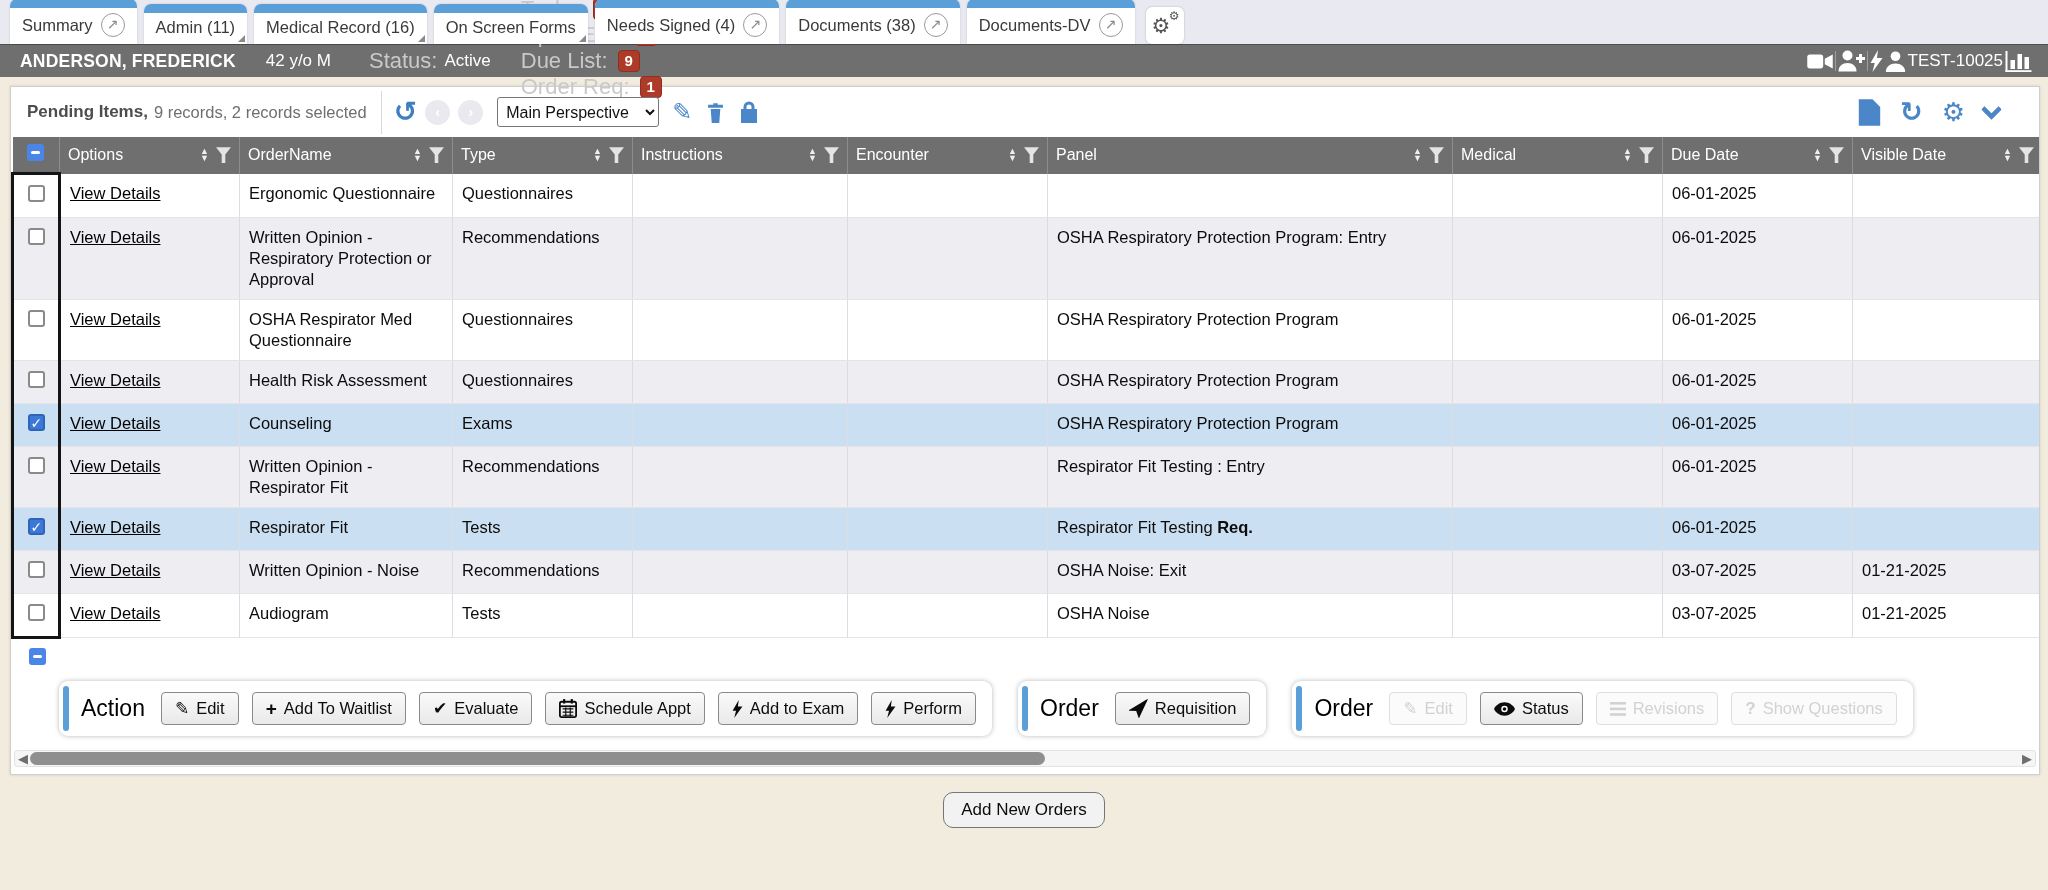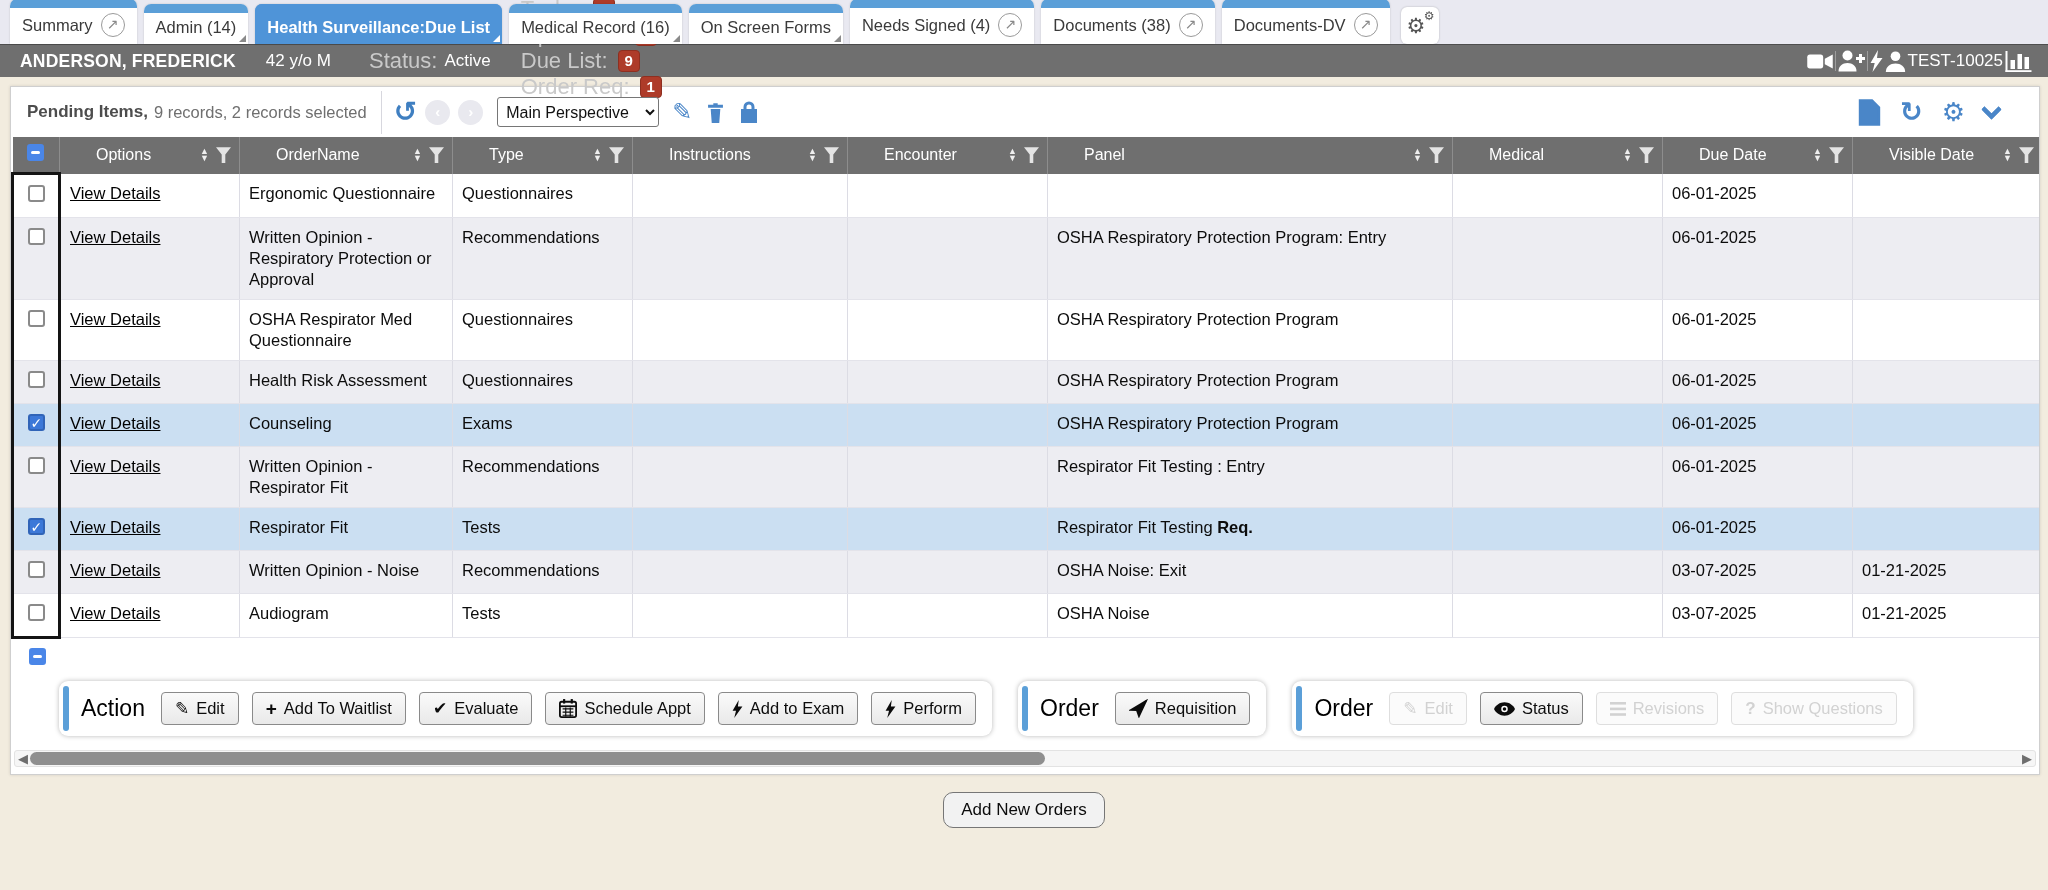--- a/index.html
+++ b/index.html
@@ -52,21 +52,21 @@
   .tb-right .tb-ic { margin-left:0; }
   .glyph-refresh { font-size:27px; font-weight:bold; line-height:24px; }
   .glyph-gear { font-size:26px; line-height:24px; }
   .chev-down { width:15px; height:15px; border-right:5px solid #4a86c8; border-bottom:5px solid #4a86c8; transform:rotate(45deg) ; border-radius:2px; margin-top:-6px; }
   .glyph-pencil { font-size:24px; line-height:22px; }
 
   
   table { border-collapse:collapse; table-layout:fixed; width:2030px; }
   thead th { background:#6f6f6f; color:#fff; font-weight:normal; font-size:16px; text-align:left; padding:7px 8px; border-right:1px solid #8d8d8d; height:34px; vertical-align:middle; }
   thead th .hwrap { display:flex; align-items:center; }
-  thead th .hlabel { white-space:nowrap; overflow:hidden;margin-left:28px; }
+  thead th .hlabel { white-space:nowrap; overflow:hidden; }
   .hicons { margin-left:auto; display:flex; align-items:center; gap:7px; padding-left:6px; }
   .sorts { display:flex; flex-direction:column; line-height:7px; font-size:9px; color:#efefef; cursor:pointer; }
   .funnel { width:15px; height:16px; background:#e4e4e4; clip-path:polygon(0 0,100% 0,62% 46%,62% 100%,38% 100%,38% 46%); cursor:pointer; }
   th.cbh { text-align:center; padding:7px 0; }
   tbody td { vertical-align:top; padding:9px 9px; border-right:1px solid #dcdce4; border-bottom:1px solid #e3e3ea; font-size:16.5px; line-height:21px; color:#0c0c0c; background:#fff; }
   tr.alt td { background:#ededf2; }
   tr.sel td { background:#cbdff2; }
   td.cbcol { border-left:3px solid #141414; border-right:3px solid #141414; text-align:center; padding:10px 0; }
   tr.rfirst td.cbcol { border-top:3px solid #141414; }
   tr.rlast td.cbcol { border-bottom:3px solid #141414; }
@@ -107,28 +107,21 @@
       <div class="tab">
         <div class="strip"></div>
         <div class="tbody">
           <span>Summary</span>
           <span class="popout">↗</span>
         </div>
       </div>
       <div class="tab">
         <div class="strip"></div>
         <div class="tbody">
-          <span>Admin (14)</span>
-        </div>
-        <span class="corner"></span>
-      </div>
-      <div class="tab active">
-        <div class="strip"></div>
-        <div class="tbody">
-          <span>Health Surveillance:Due List</span>
+          <span>Admin (11)</span>
         </div>
         <span class="corner"></span>
       </div>
       <div class="tab">
         <div class="strip"></div>
         <div class="tbody">
           <span>Medical Record (16)</span>
         </div>
         <span class="corner"></span>
       </div>

